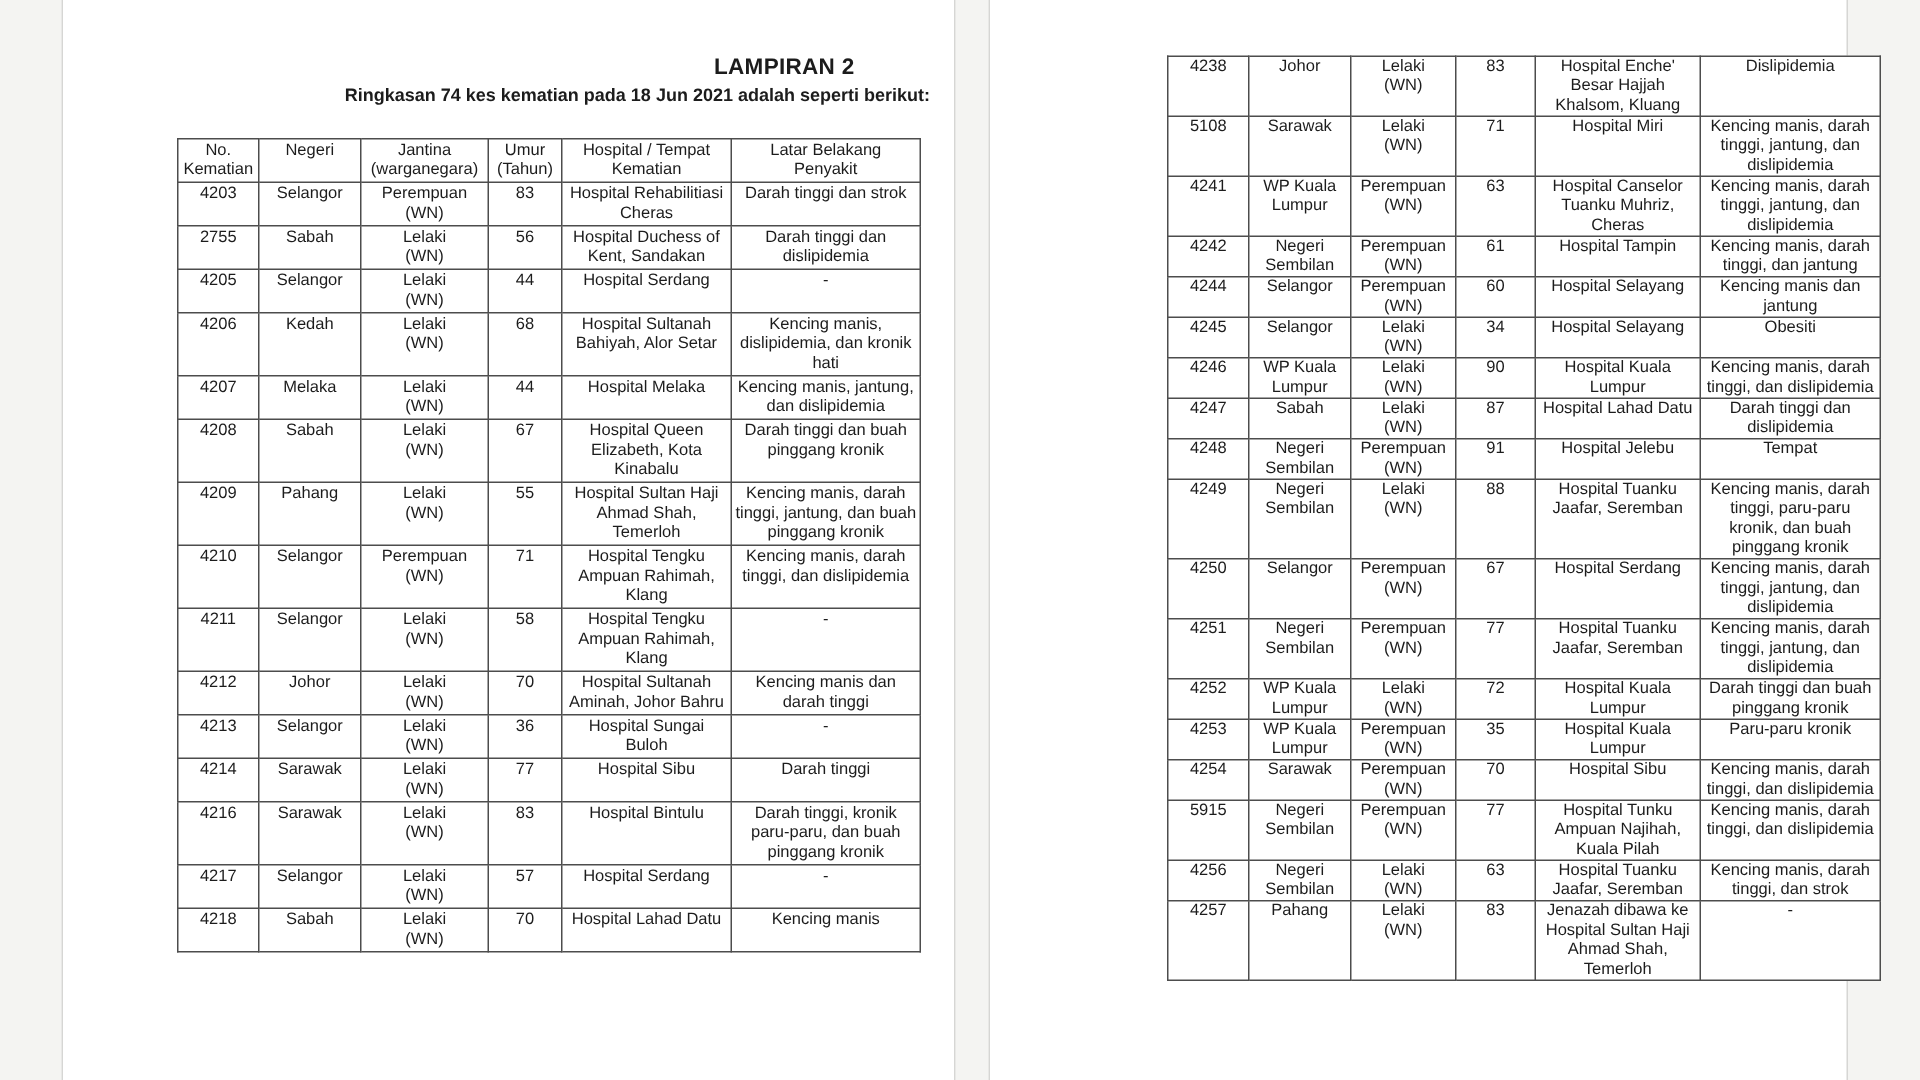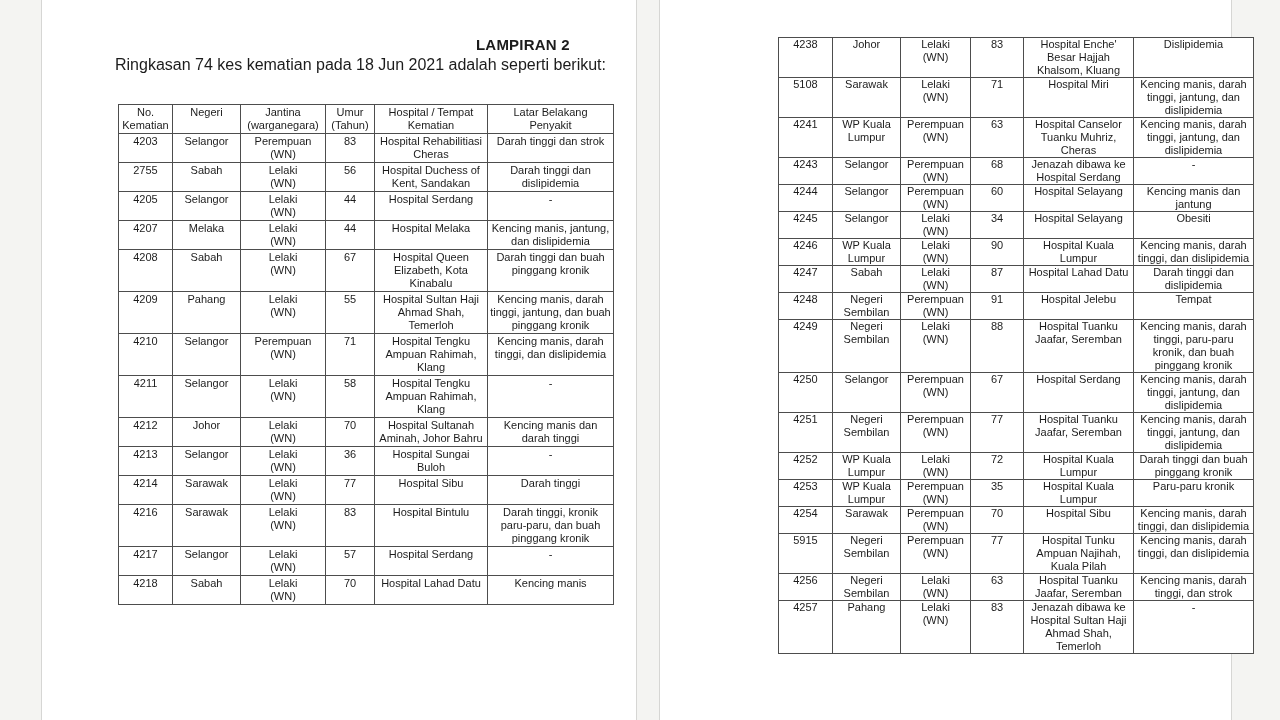--- a/index.html
+++ b/index.html
@@ -14,27 +14,27 @@
     border-left:1px solid #d6d6d4;border-right:1px solid #d6d6d4;
   }
   #page-left{left:41px;width:594px;}
   #page-right{left:659px;width:571px;}
   .page-title{
     position:absolute;top:36px;left:434px;
     font-weight:bold;font-size:15px;letter-spacing:.2px;white-space:nowrap;
   }
   .intro{
     position:absolute;top:56px;left:73px;width:505px;
-    font-weight:normal;font-size:16px;white-space:nowrap;
+    font-weight:bold;font-size:12px;white-space:nowrap;text-align:right;
   }
   table.deaths{
     position:absolute;border-collapse:collapse;table-layout:fixed;
     background:#fff;
   }
-  #table-left{left:76px;top:92px;width:495px;margin-top:12px;}
+  #table-left{left:76px;top:92px;width:495px;}
   #table-right{left:70px;top:37px;width:475px;margin-left:48px;}
   table.deaths th, table.deaths td{
     border:1px solid #4d4d4d;
     font-size:11px;line-height:13px;
     font-weight:normal;
     text-align:center;vertical-align:top;
     padding:1px 2px;
     white-space:pre-line;
     word-wrap:break-word;
     overflow:hidden;
@@ -93,20 +93,29 @@
         <tr>
           <td>4205</td>
           <td>Selangor</td>
           <td>Lelaki
 (WN)</td>
           <td>44</td>
           <td>Hospital Serdang</td>
           <td>-</td>
         </tr>
         <tr>
+          <td>4206</td>
+          <td>Kedah</td>
+          <td>Lelaki
+(WN)</td>
+          <td>68</td>
+          <td>Hospital Sultanah Bahiyah, Alor Setar</td>
+          <td>Kencing manis, dislipidemia, dan kronik hati</td>
+        </tr>
+        <tr>
           <td>4207</td>
           <td>Melaka</td>
           <td>Lelaki
 (WN)</td>
           <td>44</td>
           <td>Hospital Melaka</td>
           <td>Kencing manis, jantung, dan dislipidemia</td>
         </tr>
         <tr>
           <td>4208</td>
@@ -234,27 +243,27 @@
         <tr>
           <td>4241</td>
           <td>WP Kuala Lumpur</td>
           <td>Perempuan
 (WN)</td>
           <td>63</td>
           <td>Hospital Canselor Tuanku Muhriz, Cheras</td>
           <td>Kencing manis, darah tinggi, jantung, dan dislipidemia</td>
         </tr>
         <tr>
-          <td>4243</td>
-          <td>Selangor</td>
-          <td>Perempuan
-(WN)</td>
-          <td>68</td>
-          <td>Jenazah dibawa ke Hospital Serdang</td>
-          <td>-</td>
+          <td>4242</td>
+          <td>Negeri Sembilan</td>
+          <td>Perempuan
+(WN)</td>
+          <td>61</td>
+          <td>Hospital Tampin</td>
+          <td>Kencing manis, darah tinggi, dan jantung</td>
         </tr>
         <tr>
           <td>4244</td>
           <td>Selangor</td>
           <td>Perempuan
 (WN)</td>
           <td>60</td>
           <td>Hospital Selayang</td>
           <td>Kencing manis dan jantung</td>
         </tr>

